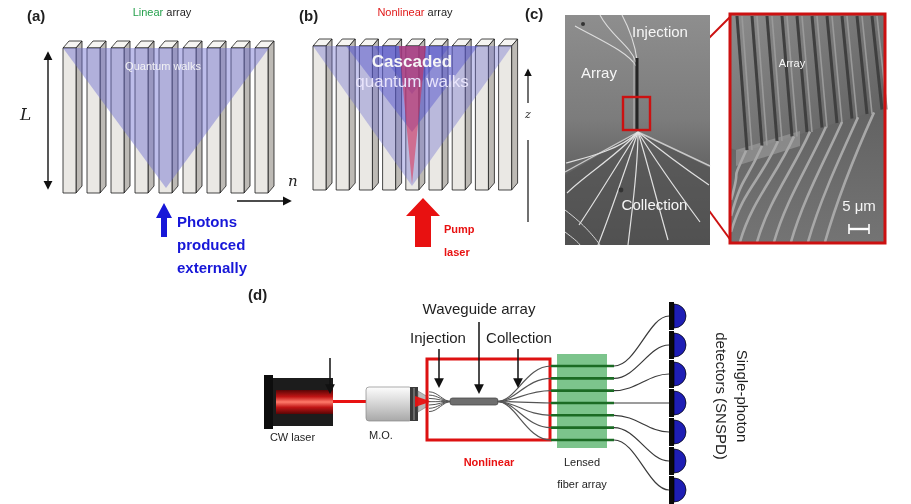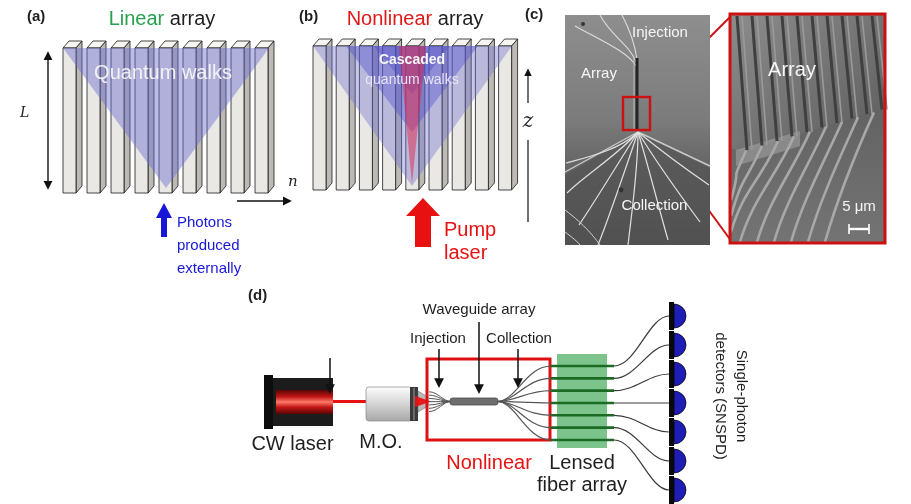--- a/index.html
+++ b/index.html
@@ -2,29 +2,29 @@
 <html style="--green-title: #27a14e; --red-title: #e11818; --blue-note: #1717d8; --red-note: #e81111; --chip-border: #dd1111; --fiber-block: #7cc48c; --fiber-line: #1b6b24; --detector-blue: #1e1eb4; --qw-blue: rgba(108,108,208,0.45);"><head>
 <meta charset="utf-8">
 <style>
   html,body{margin:0;padding:0;background:#fff}
   .stage{position:relative;width:911px;height:504px;background:#fff;
          font-family:"Liberation Sans",sans-serif;overflow:hidden}
   svg{position:absolute;left:0;top:0}
   .lbl{position:absolute;color:#1f1f1f;font-size:15px;line-height:1.25;white-space:nowrap}
   .c{text-align:center}
   .b{font-weight:bold}
-  .sb{font-weight:400}
+  .sb{font-weight:700}
   .w{color:#f6f6f6}
   .i{font-family:"DejaVu Serif",serif;font-style:italic;font-weight:normal}
   .grn{color:var(--green-title)}
   .red{color:var(--red-title)}
   .rednote{color:var(--red-note)}
   .bluenote{color:var(--blue-note)}
-  .t16{font-size:20px}
-  .t17{font-size:14px}
+  .t16{font-size:11px}
+  .t17{font-size:17px}
   .vwrap{position:absolute;left:646px;top:374px;width:170px;height:44px;
          transform:rotate(90deg);text-align:center;font-size:15px;line-height:21px;color:#1f1f1f}
 </style>
 </head>
 <body>
 
 <div class="stage">
 
 <svg width="911" height="504" viewBox="0 0 911 504">
   <defs>

